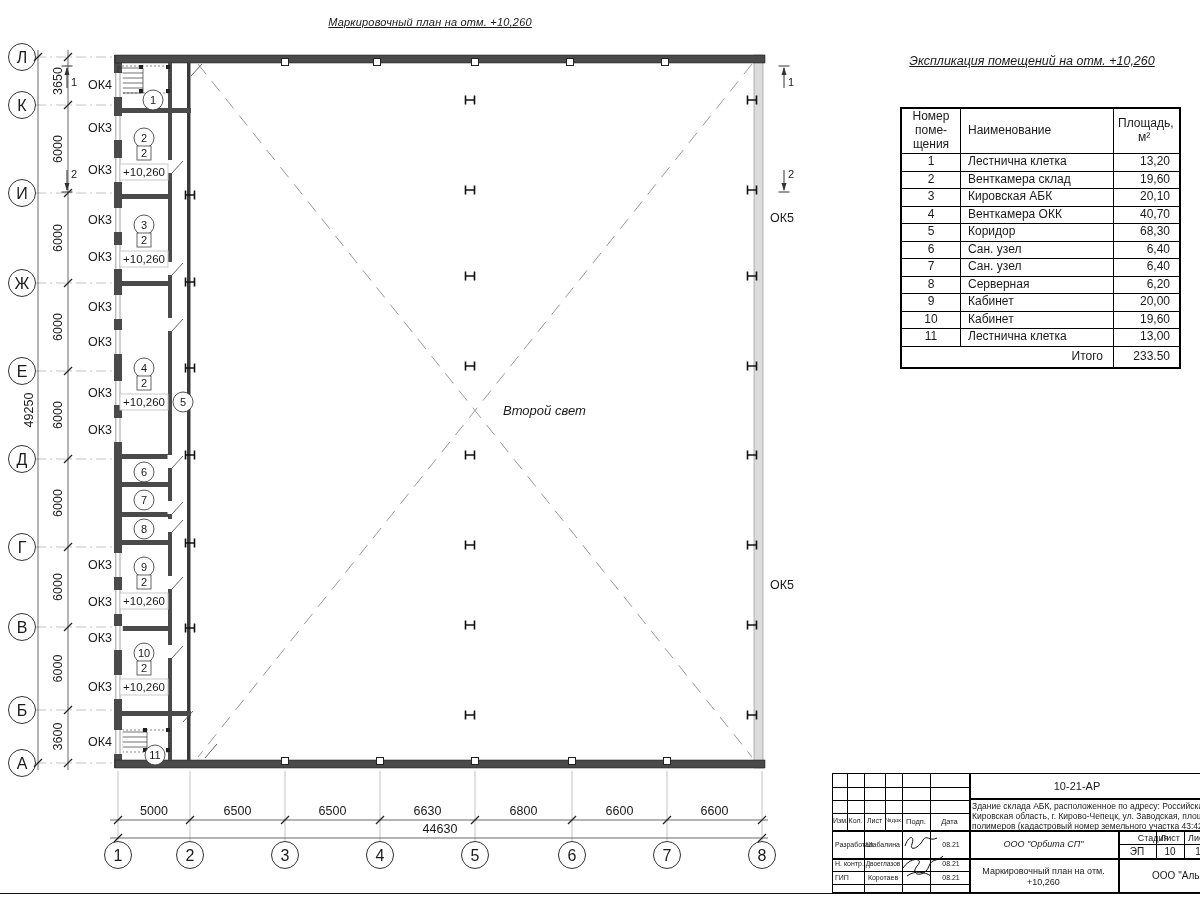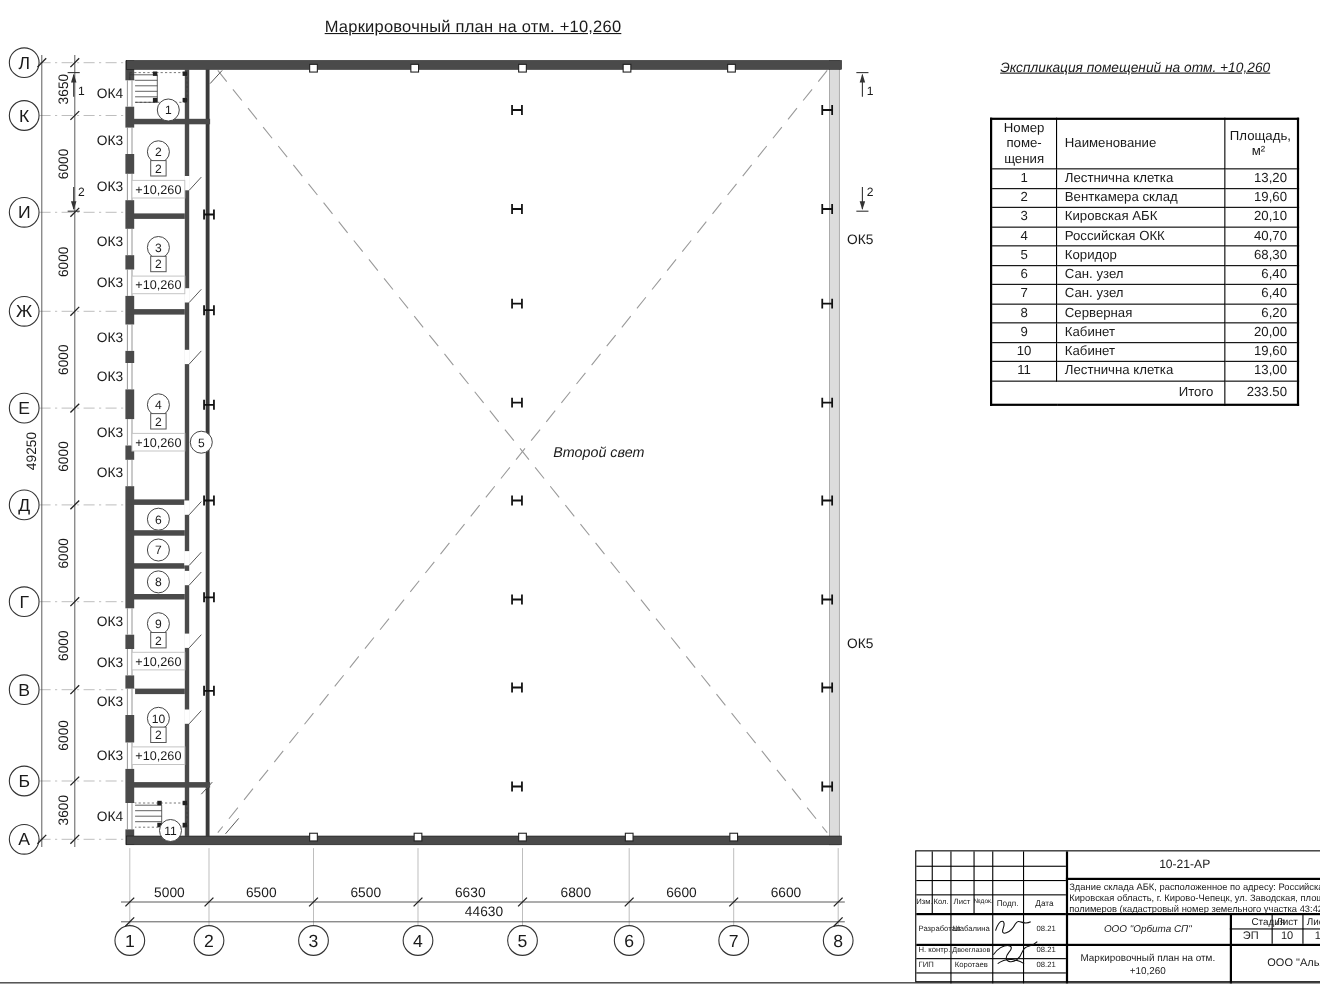--- a/index.html
+++ b/index.html
@@ -1,19 +1,19 @@
 <!DOCTYPE html>
 <html><head>
 <meta charset="utf-8">
 <style>
   html,body{margin:0;padding:0;background:#fff;}
   .sheet{position:relative;width:1200px;height:900px;background:#fff;overflow:hidden;
          font-family:"Liberation Sans",sans-serif;color:#1a1a1a;}
   .plan-title{position:absolute;left:255px;top:16px;width:350px;text-align:center;
-              font-size:15px;text-decoration:underline;letter-spacing:.2px;}
+              font-style:italic;font-size:11px;text-decoration:underline;letter-spacing:.2px;}
   .schedule-title{position:absolute;left:893px;top:54px;width:278px;text-align:center;
               font-style:italic;font-size:12.5px;text-decoration:underline;}
   #plan-svg{position:absolute;left:0;top:0;}
   #plan-svg text{font-family:"Liberation Sans",sans-serif;fill:#1a1a1a;}
   
   .schedule{position:absolute;left:900px;top:107px;width:263px;border-collapse:collapse;
             font-size:12px;table-layout:fixed;}
   .schedule th,.schedule td{border:1px solid #000;padding:0 4px;line-height:1.15;}
   .schedule th{font-weight:normal;text-align:center;height:44px;}
   .schedule td{height:16.5px;}
@@ -410,21 +410,21 @@
           <td class="c-name">Венткамера склад</td>
           <td class="c-area">19,60</td>
         </tr>
         <tr>
           <td class="c-num">3</td>
           <td class="c-name">Кировская АБК</td>
           <td class="c-area">20,10</td>
         </tr>
         <tr>
           <td class="c-num">4</td>
-          <td class="c-name">Российская ОКК</td>
+          <td class="c-name">Венткамера ОКК</td>
           <td class="c-area">40,70</td>
         </tr>
         <tr>
           <td class="c-num">5</td>
           <td class="c-name">Коридор</td>
           <td class="c-area">68,30</td>
         </tr>
         <tr>
           <td class="c-num">6</td>
           <td class="c-name">Сан. узел</td>

